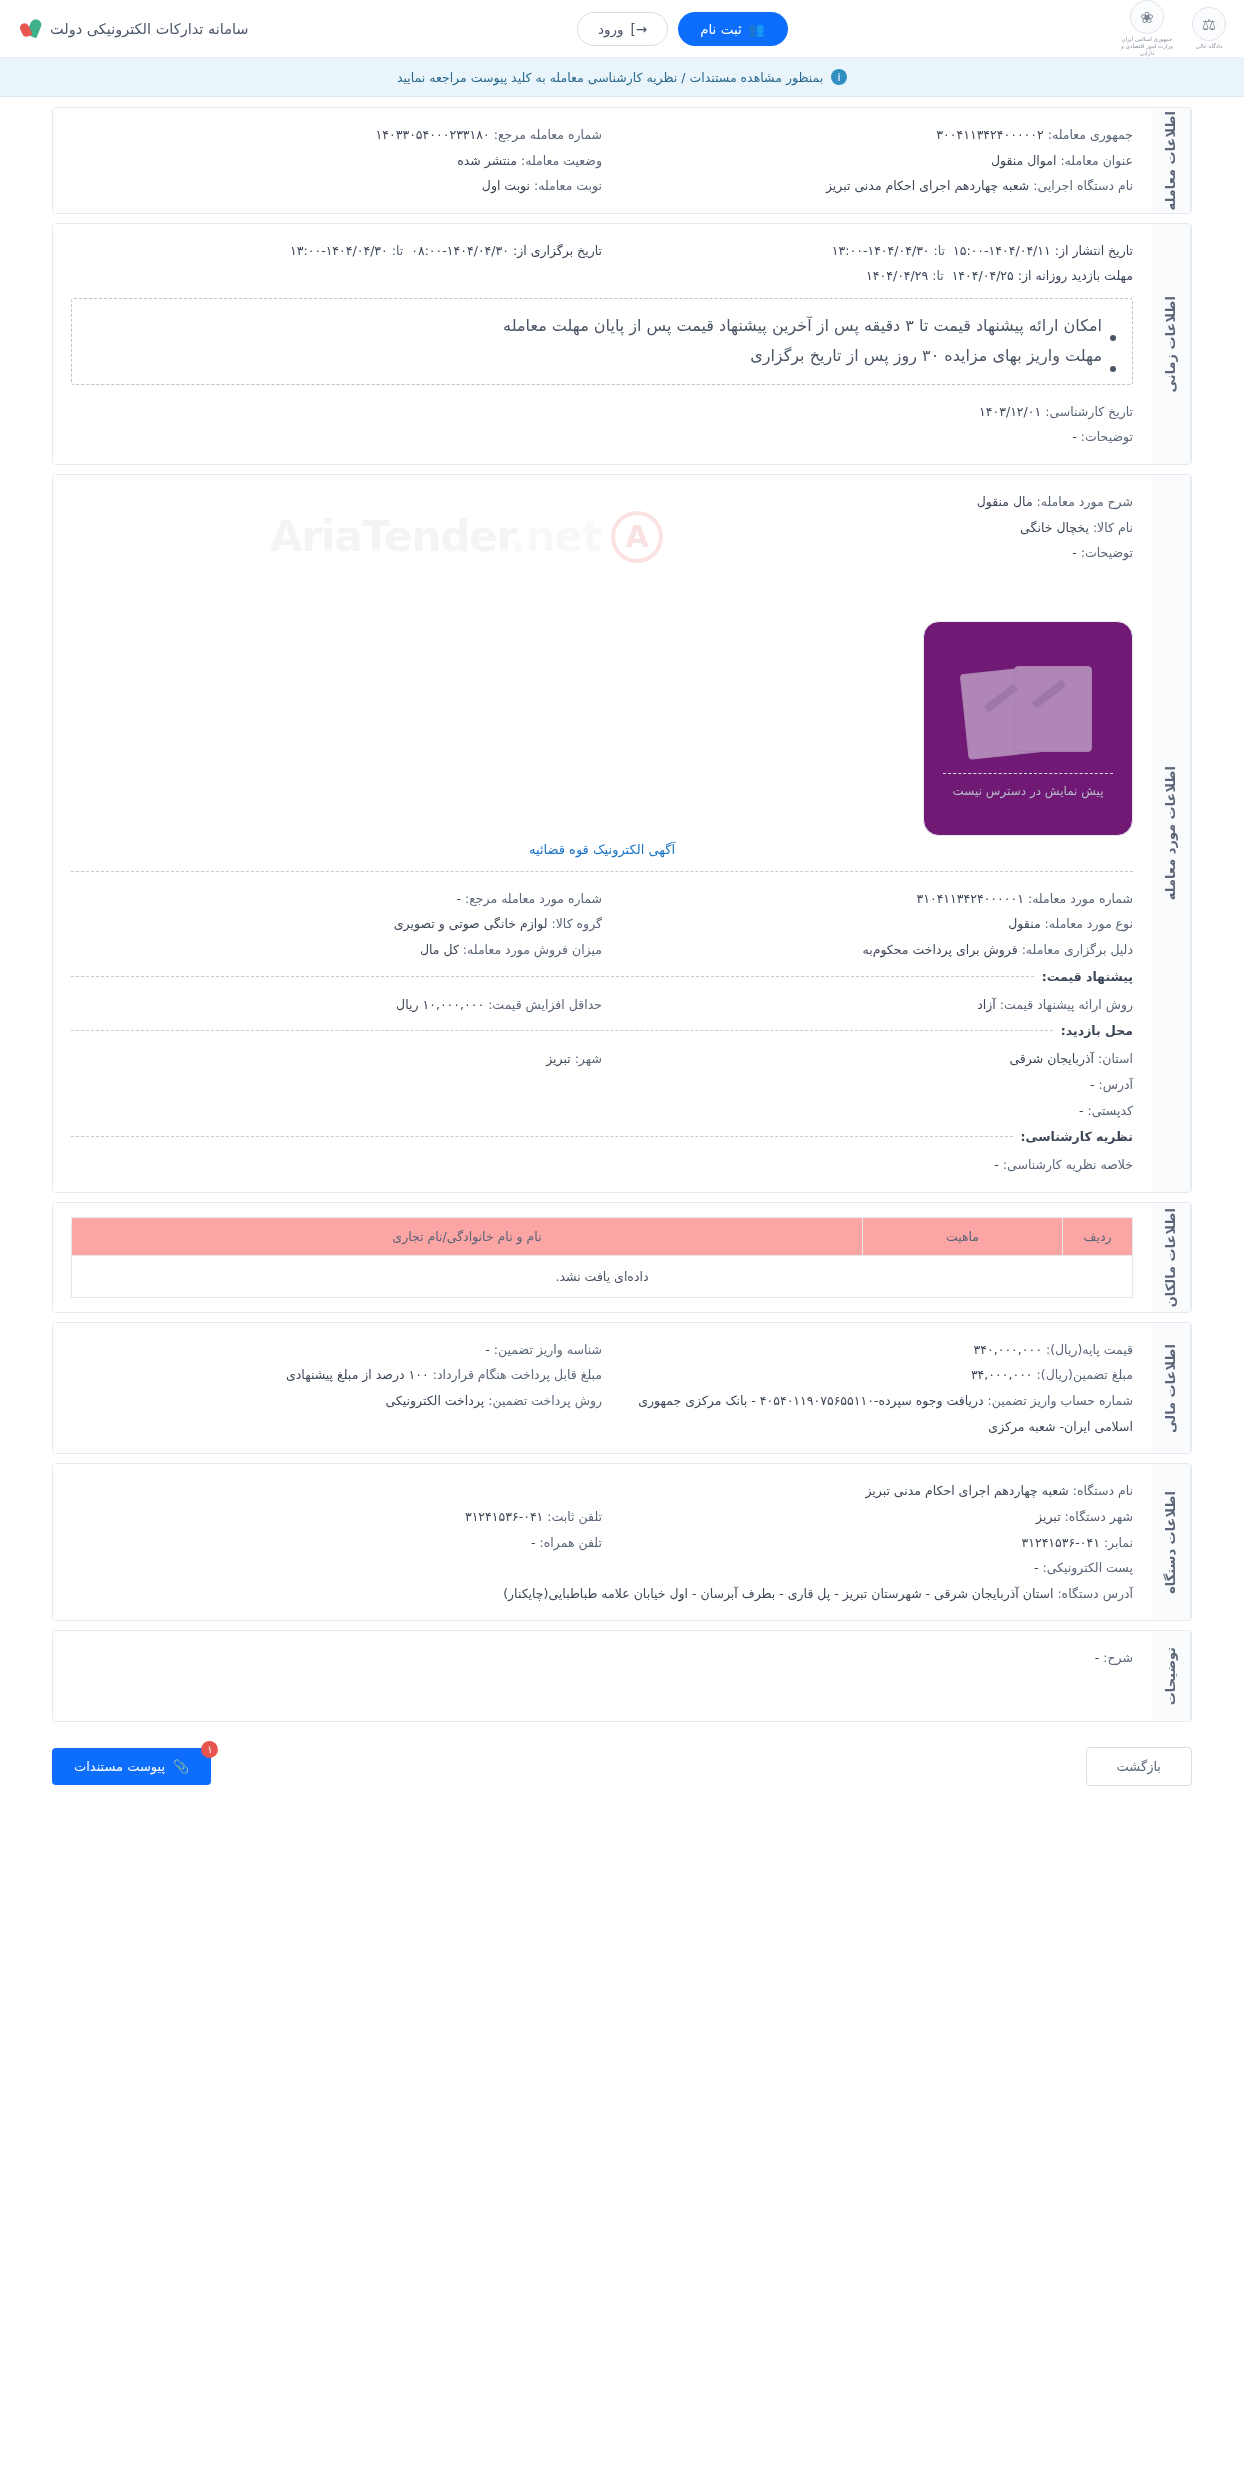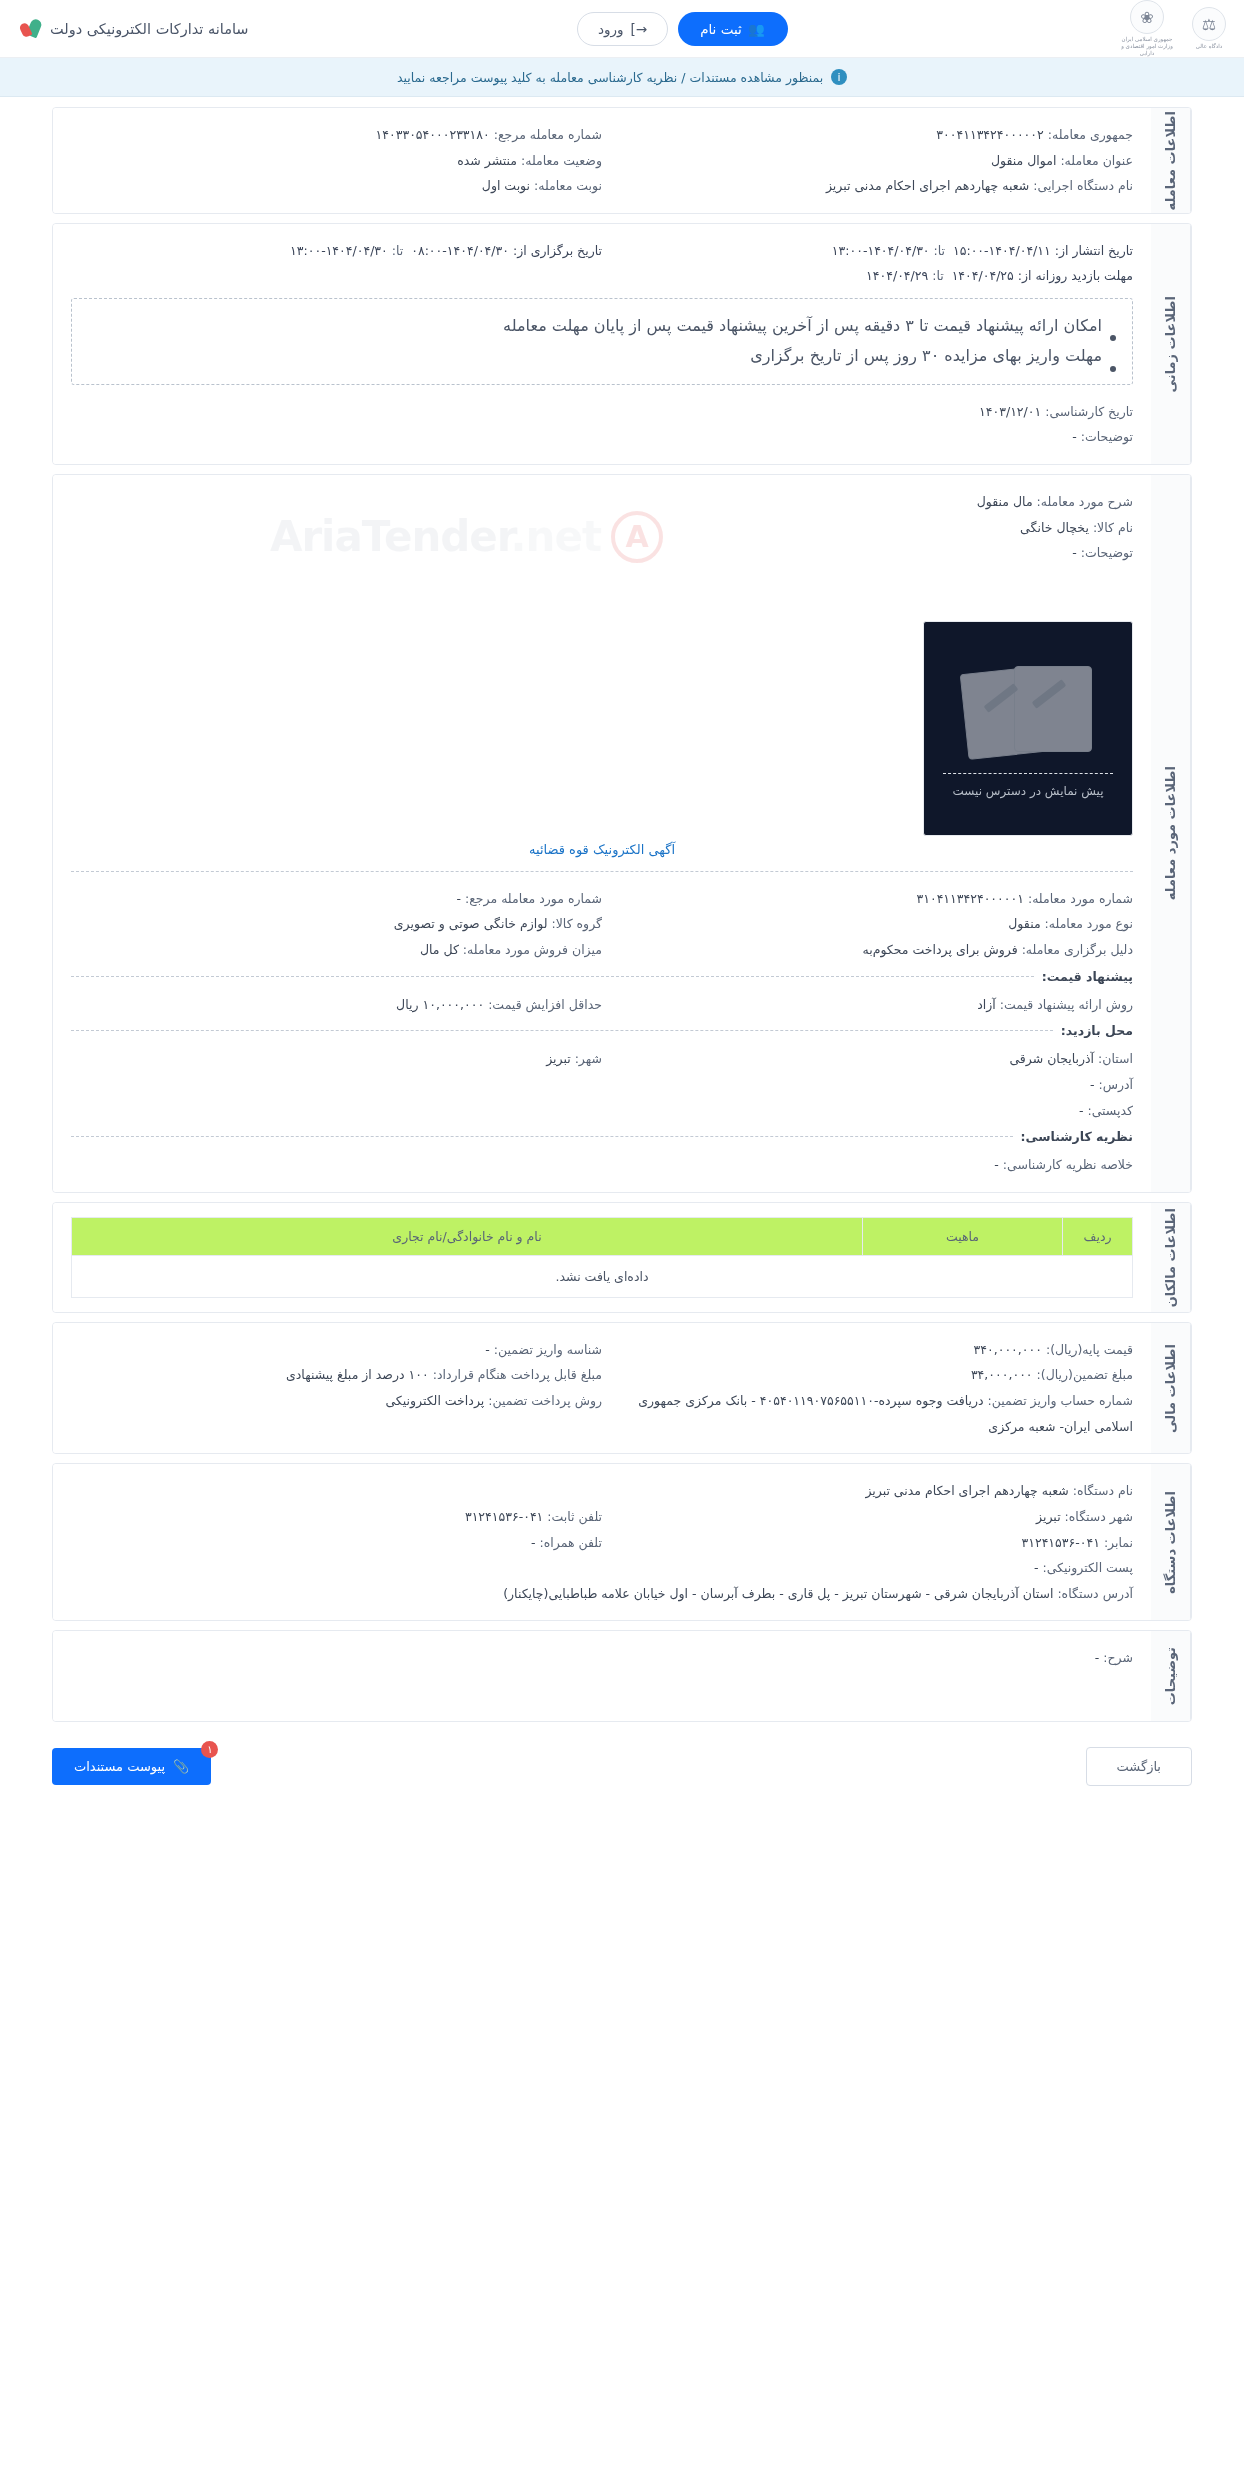--- a/index.html
+++ b/index.html
@@ -103,43 +103,43 @@
   .watermark {
     position:absolute; top: 22px; right: 470px;
     display:flex; align-items:center; gap:10px; opacity:.30; pointer-events:none;
   }
   .wm-logo { width:52px;height:52px;border:4px solid #f0a3a3;border-radius:50%;position:relative;}
   .wm-logo:after{content:"A";position:absolute;inset:0;display:flex;align-items:center;justify-content:center;color:#f0a3a3;font-size:30px;font-weight:bold;}
   .wm-text { font-size:42px; color:#d9dde3; font-weight:bold; letter-spacing:-1px; }
   .wm-text .dim { color:#e7eaee; }
 
   .preview-box {
-    width: 210px; height: 215px; border:1px solid #e7eaee; border-radius:3px;
-    background:#0f172a; display:flex; flex-direction:column; align-items:center; justify-content:center;
+    width: 210px; height: 215px; border:1px solid #e7eaee; border-radius:16px;
+    background:#701a75; display:flex; flex-direction:column; align-items:center; justify-content:center;
     gap:10px; margin-top: 55px;
   }
   .gavel-art { width:140px;height:105px;position:relative;opacity:.5; }
   .gavel-art .card { position:absolute; background:#eef1f5; border:1px solid #e1e6ec; border-radius:4px;}
   .gavel-art .c1{width:78px;height:86px;left:6px;top:12px;transform:rotate(-6deg);}
   .gavel-art .c2{width:78px;height:86px;left:56px;top:8px;}
   .gavel-art .g1{position:absolute;left:24px;top:36px;width:38px;height:8px;background:#cfd6de;border-radius:2px;transform:rotate(-38deg);}
   .gavel-art .g2{position:absolute;left:72px;top:32px;width:38px;height:8px;background:#cfd6de;border-radius:2px;transform:rotate(-38deg);}
   .preview-cap { font-size:12px; color:#b7bec8; }
   .preview-dashed { width:170px; border-top:1px dashed #dfe3e9; }
 
   .link-title { color:#1a73c7; font-size:13px; text-align:center; margin: 6px 0 14px 0; cursor:pointer;}
 
   .hr-dash { border:0; border-top:1px dashed #c3cad4; margin: 14px 0; }
   .sub-head { font-size:12.5px; color:#3c4656; font-weight:bold; display:flex; align-items:center; gap:8px; margin: 6px 0 8px 0;}
   .sub-head .line { flex:1 1 auto; border-top:1px dashed #c3cad4; }
 
   
   table.tbl { width:100%; border-collapse:collapse; font-size:12.5px; }
   table.tbl th {
-    background:#bef264; color:#5a6577; font-weight:normal; padding: 11px 14px;
+    background:#fca5a5; color:#5a6577; font-weight:normal; padding: 11px 14px;
     border:1px solid #e6eaf0; text-align:center;
   }
   table.tbl td { padding: 13px 14px; border:1px solid #e6eaf0; text-align:center; color:#4b5566;}
   .th-radif { width: 70px; }
   .th-mahiat { width: 200px; }
 
   
   .bottom {
     display:flex; align-items:center; justify-content:space-between;
     padding: 16px 52px 26px 52px;

